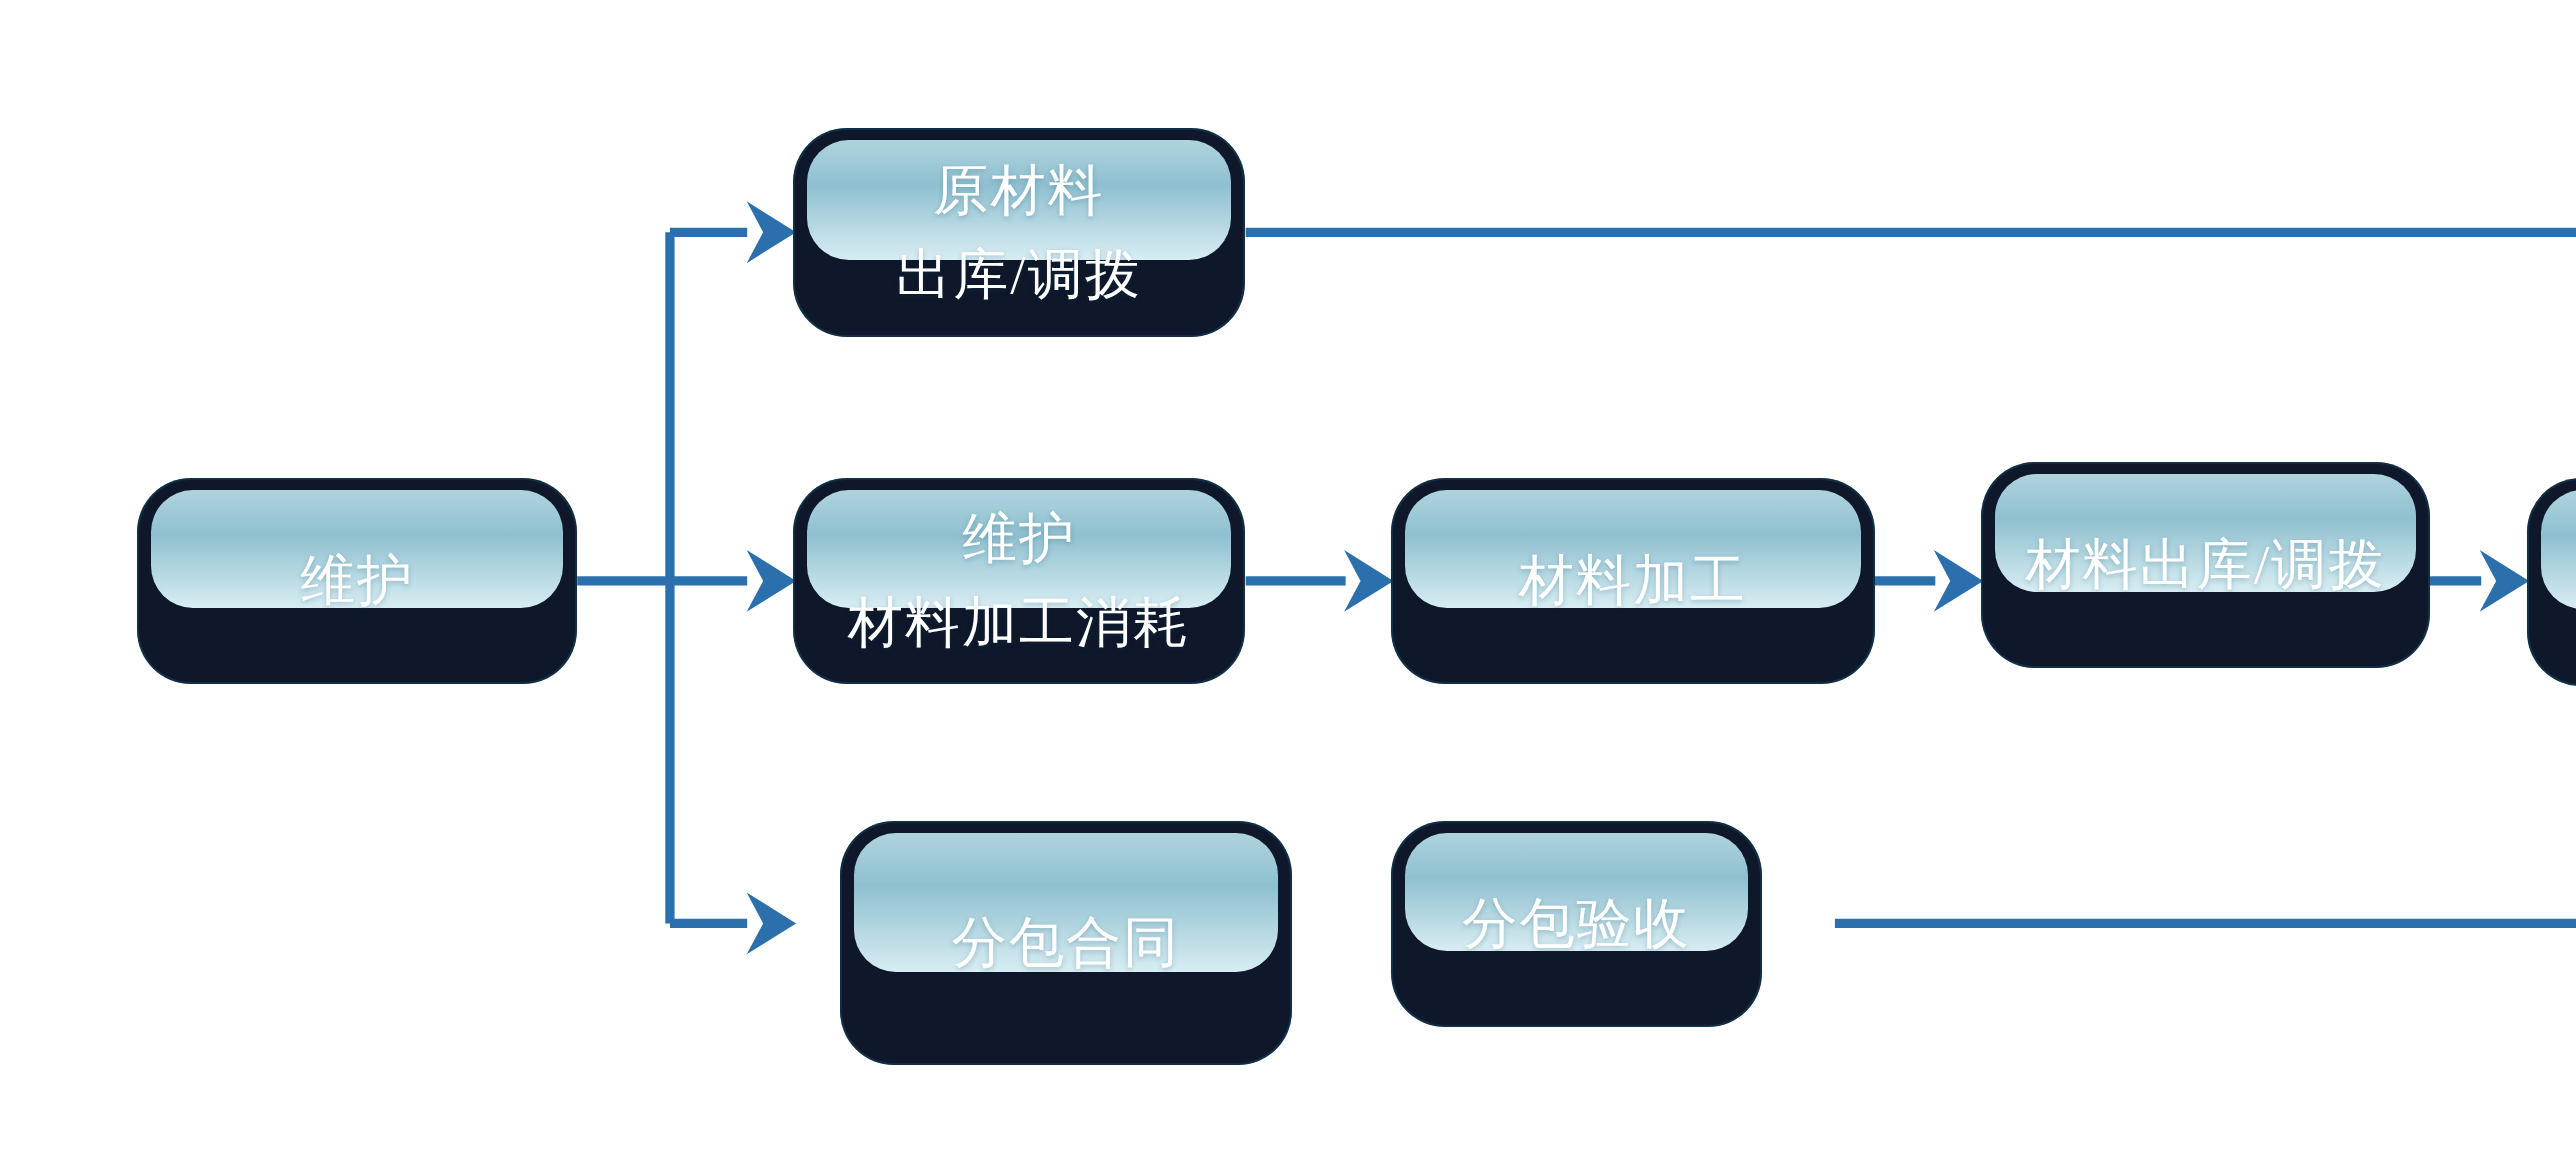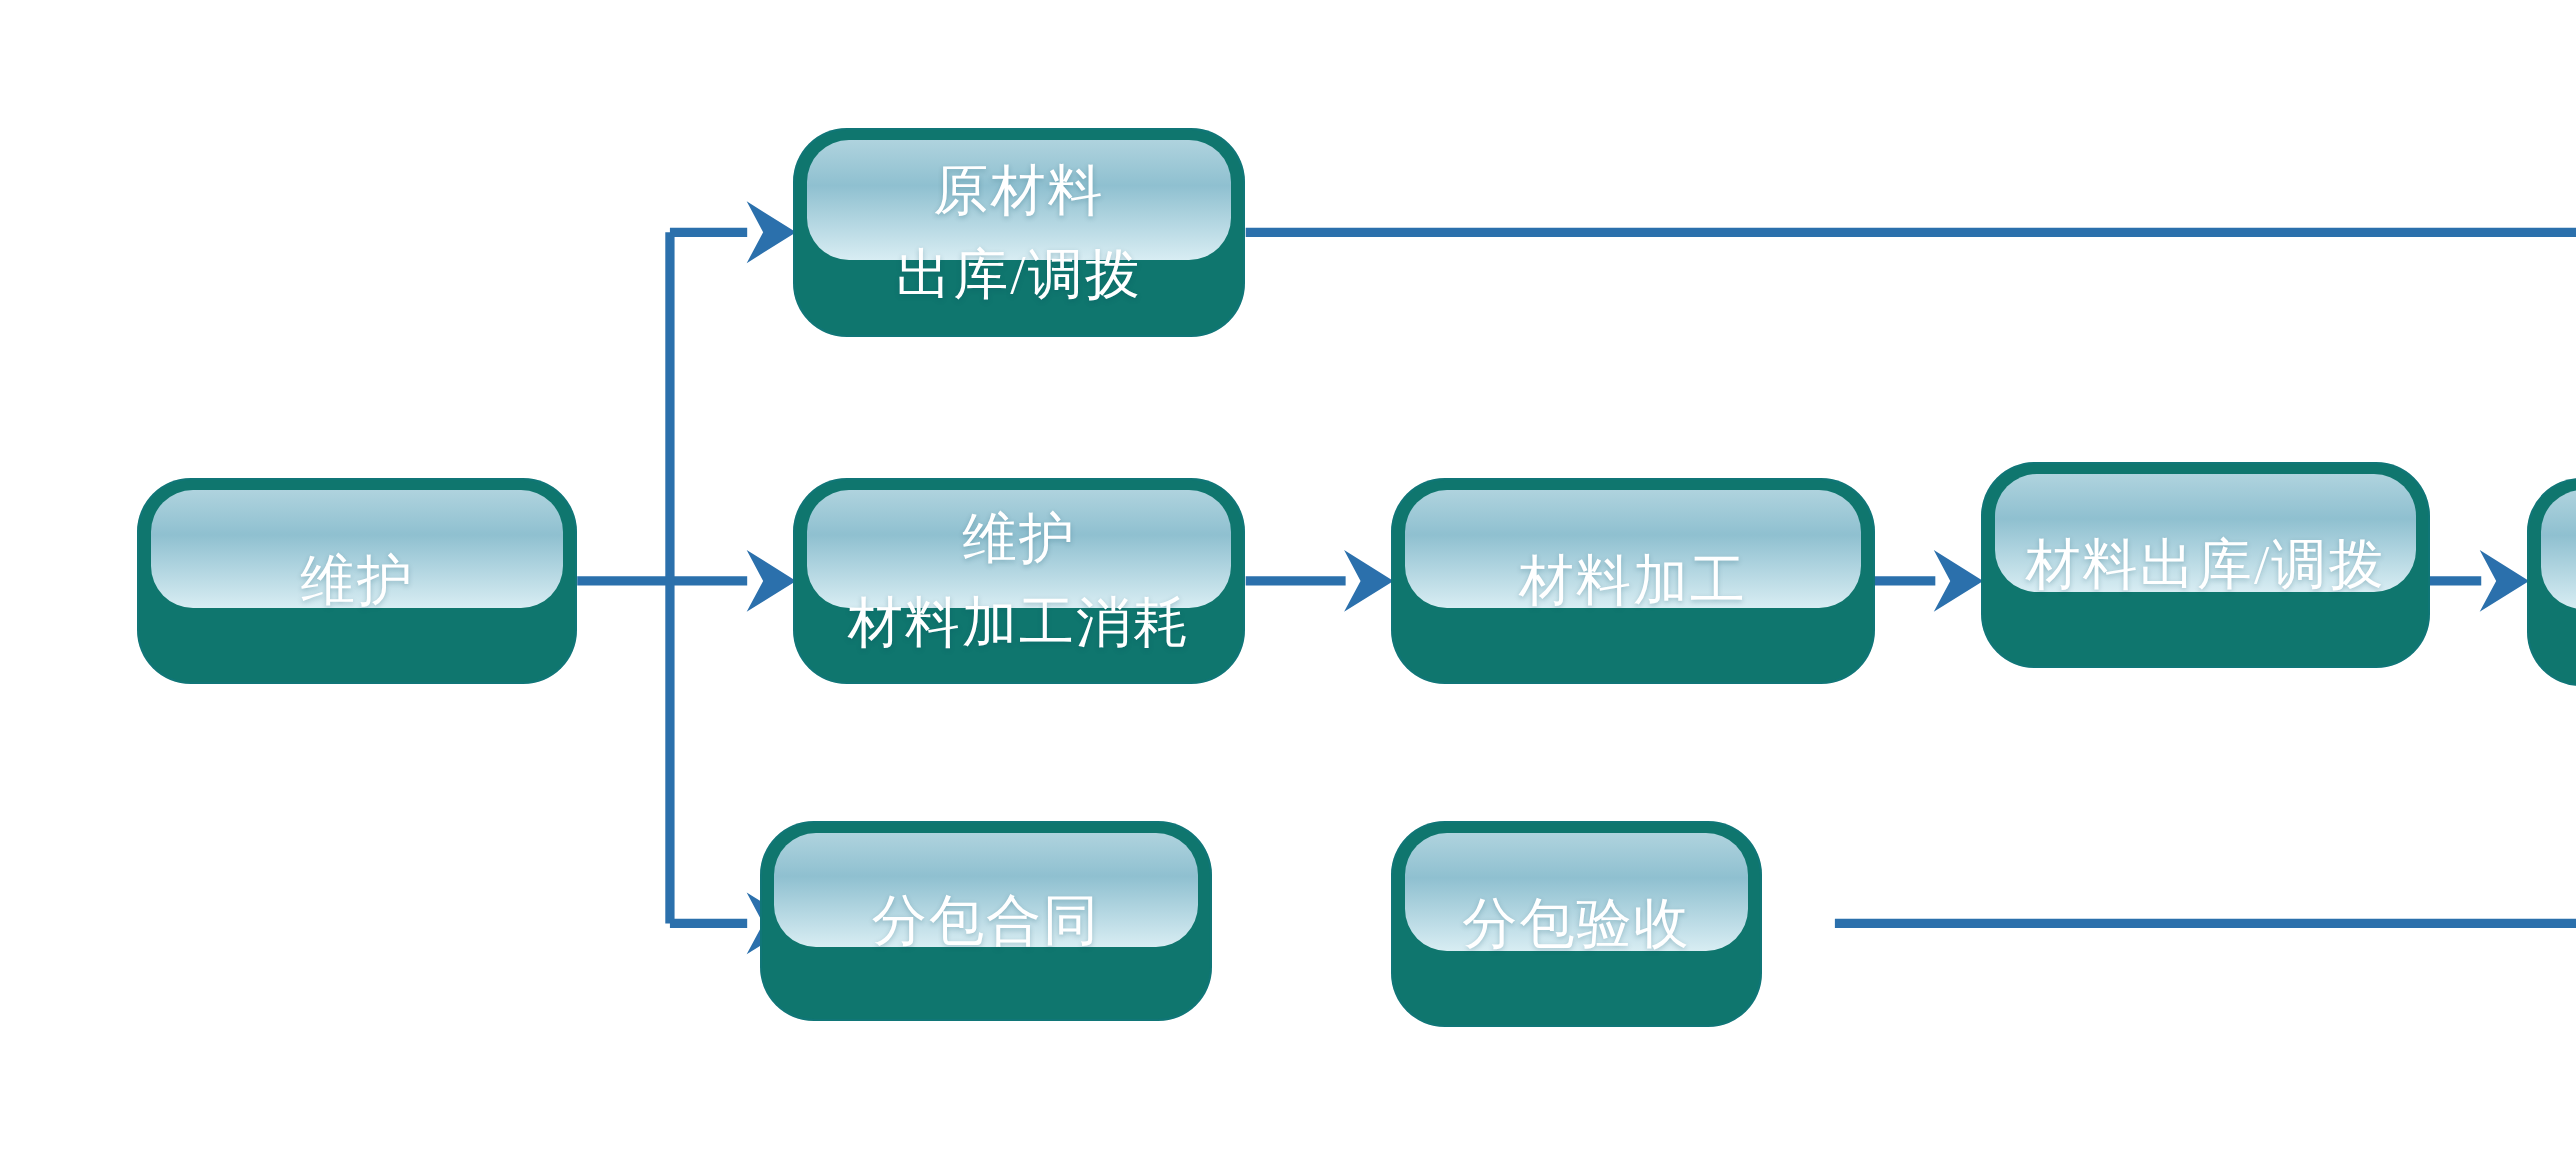--- a/index.html
+++ b/index.html
@@ -13,21 +13,21 @@
   }
   .connectors {
     position: absolute;
     left: 0; top: 0;
     width: 3094px; height: 1149px;
   }
   .edge { fill: none; stroke: #2B70AC; stroke-width: 18; stroke-linejoin: miter; }
   .edge-head { fill: #2B70AC; stroke: none; }
   .node {
     position: absolute;
-    background: #0f766e;
+    background: #0f172a;
     border-radius: 54px;
     box-shadow: inset 0 0 0 2.1px rgba(18,118,147,0.25);
   }
   .node::before {
     content: "";
     position: absolute;
     left: 14.4px; right: 14.4px; top: 12.4px;
     height: 57%;
     border-radius: 42px;
     background: linear-gradient(180deg, #AFD3DE 0%, #8FC0D0 38%, #D8EDF3 100%);
@@ -117,21 +117,21 @@
       <span>材料出库/调拨</span>
     </div>
   </div>
 
   <div class="node" style="left:2527px; top:478px; width:441px; height:208px;">
     <div class="label">
       
     </div>
   </div>
 
-  <div class="node" style="left:760px; top:821px; width:452px; height:200px;">
+  <div class="node" style="left:840px; top:821px; width:452px; height:244px;">
     <div class="label">
       <span>分包合同</span>
     </div>
   </div>
 
   <div class="node" style="left:1391px; top:821px; width:371px; height:206px;">
     <div class="label">
       <span>分包验收</span>
     </div>
   </div>

